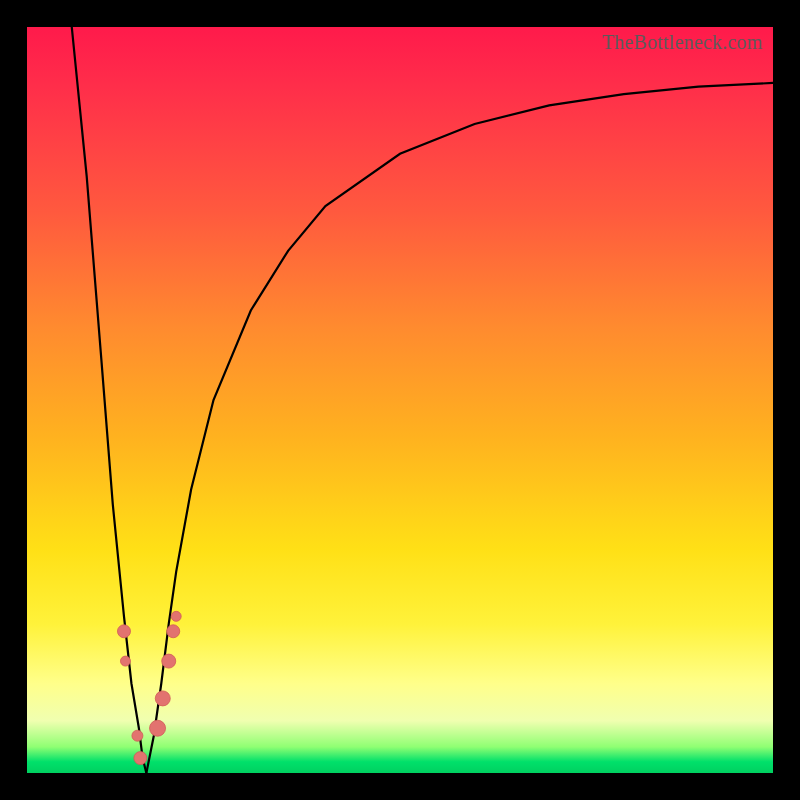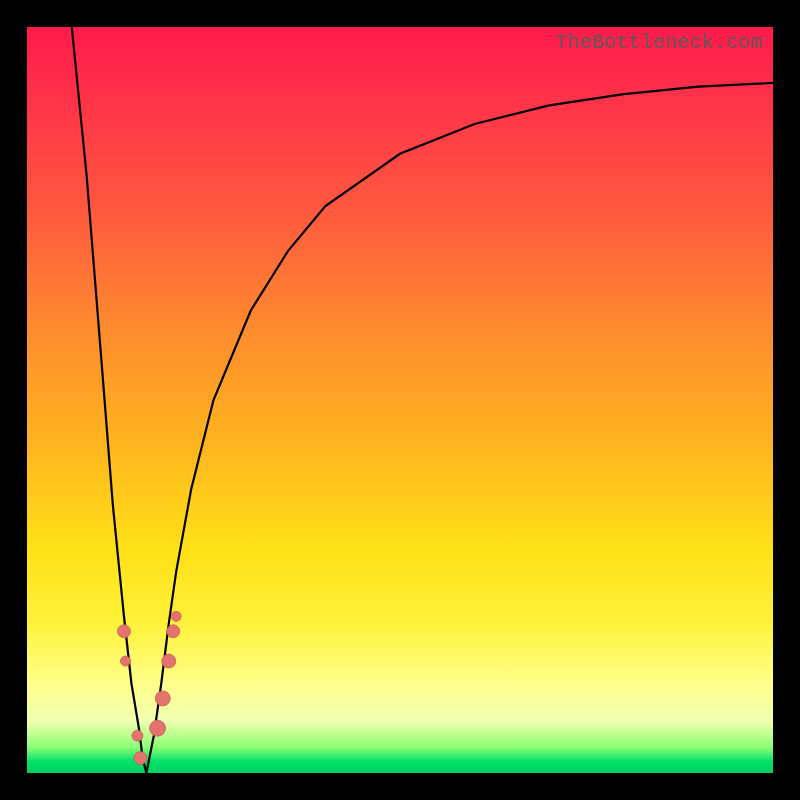--- a/index.html
+++ b/index.html
@@ -36,21 +36,21 @@
       #f0ffb0 93%,
       #8fff73 96.5%,
       #00e06a 98.5%,
       #00d060 100%
     );
   }
   .watermark {
     position: absolute;
     top: 4px;
     right: 10px;
-    font-family: Liberation Mono, monospace;
+    font-family: Liberation Serif, serif;
     font-size: 20px;
     font-weight: 500;
     color: #5a5a5a;
     letter-spacing: 0.2px;
     user-select: none;
   }
   svg.curves {
     position: absolute;
     inset: 0;
     width: 100%;

